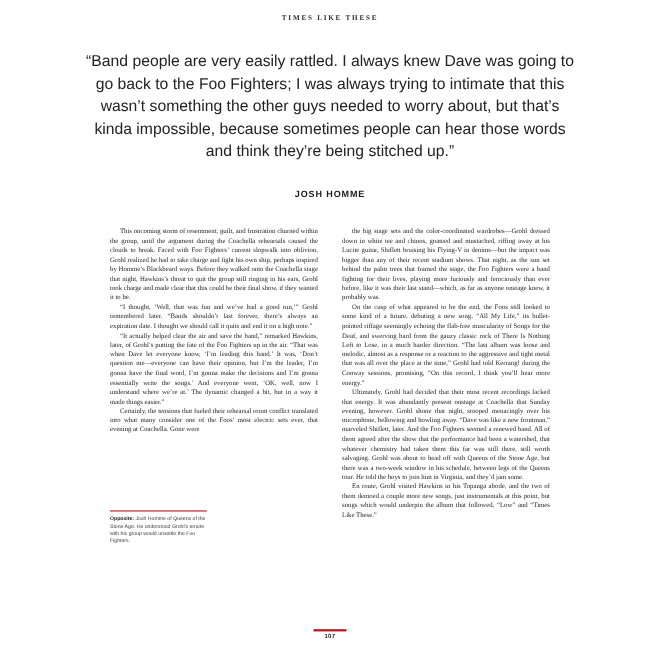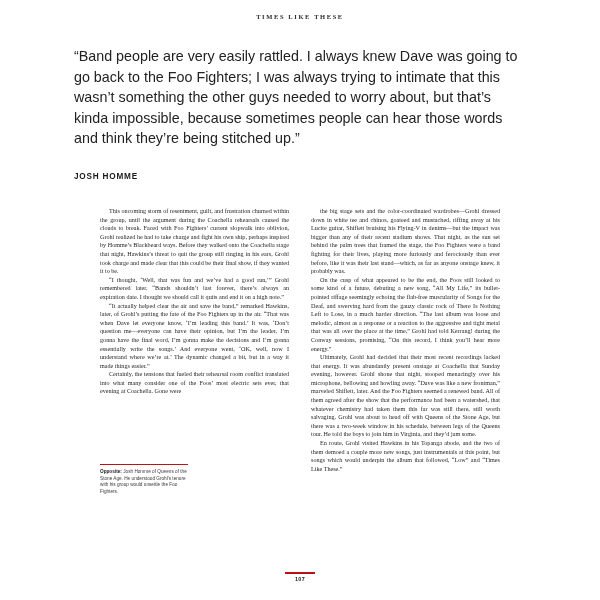--- a/index.html
+++ b/index.html
@@ -32,32 +32,33 @@
     font-weight: bold;
     color: #2a2a2a;
     text-transform: uppercase;
   }
 
   .pullquote {
     position: absolute;
     top: 46px;
     left: 74px;
     width: 452px;
-    text-align: left;
+    text-align: center;
     font-family: "Liberation Sans", sans-serif;
     font-size: 14.3px;
     line-height: 20.5px;
     color: #222222;
     font-weight: 400;
   }
   .attribution {
     position: absolute;
     top: 172px;
     left: 74px;
     width: 452px;
+    text-align: center;
     font-family: "Liberation Sans", sans-serif;
     font-size: 8.2px;
     font-weight: bold;
     letter-spacing: 0.8px;
     color: #1a1a1a;
   }
 
   .columns {
     position: absolute;
     top: 207px;

